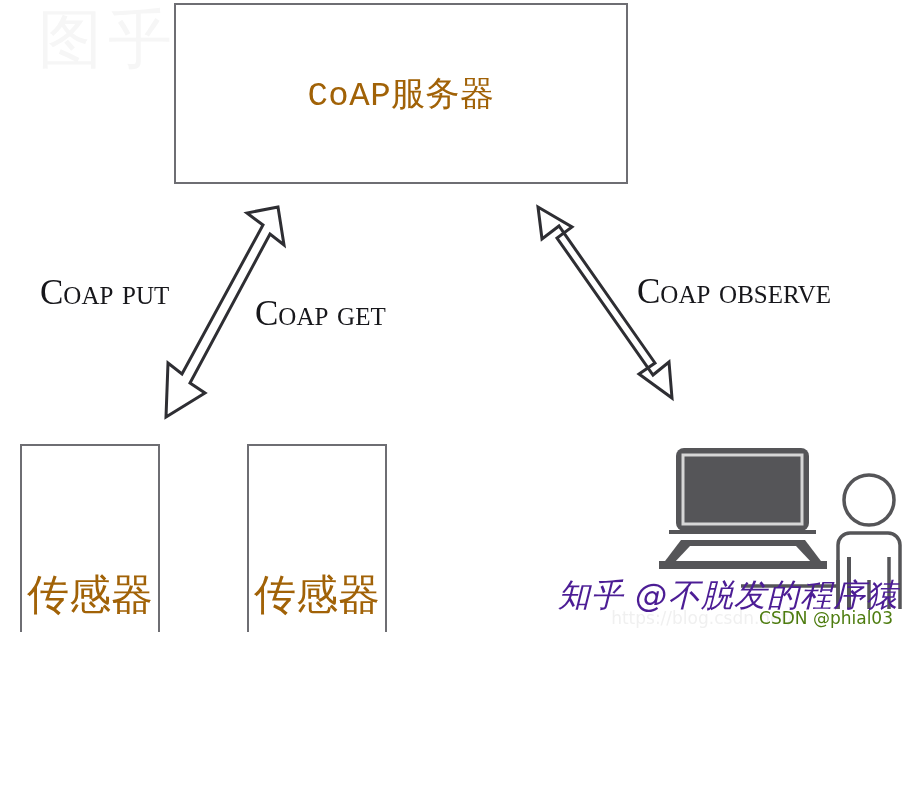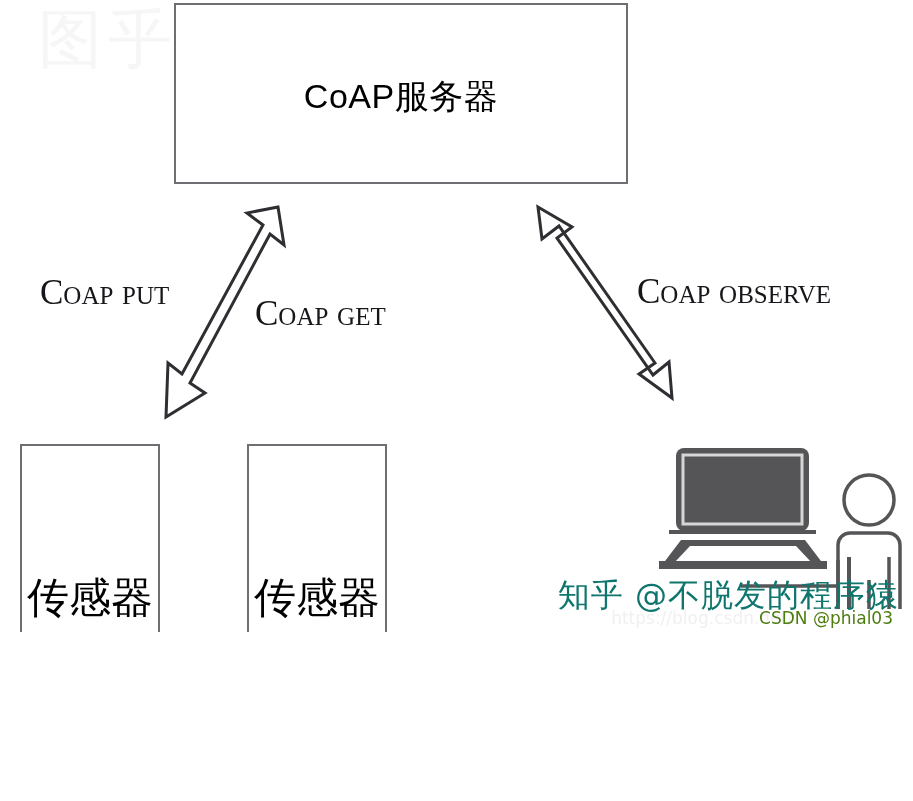--- a/index.html
+++ b/index.html
@@ -21,22 +21,22 @@
   
   .node-box {
     position: absolute;
     box-sizing: border-box;
     border: 2px solid #6e6e73;
     background: #ffffff;
     display: flex;
     justify-content: center;
   }
   .node-box .node-label {
-    font-family: Liberation Sans, sans-serif;
-    color: #000000;
+    font-family: Liberation Mono, monospace;
+    color: #a16207;
     white-space: nowrap;
     line-height: 1;
   }
 
   #server-box {
     left: 174px;
     top: 3px;
     width: 454px;
     height: 181px;
     align-items: flex-start;
@@ -115,22 +115,23 @@
   .wm {
     position: absolute;
     white-space: nowrap;
     pointer-events: none;
   }
   #wm-zhihu {
     right: 14px;
     bottom: 14px;
     font-family: "DejaVu Sans", sans-serif;
     font-size: 32px;
-    color: #0f766e;
+    color: #4c1d95;
     letter-spacing: 1px;
+    font-style: italic;
   }
   #wm-csdn {
     right: 20px;
     bottom: 4px;
     font-family: "DejaVu Sans", sans-serif;
     font-size: 17px;
     color: #4d7c0f;
   }
   #wm-url {
     right: 120px;

